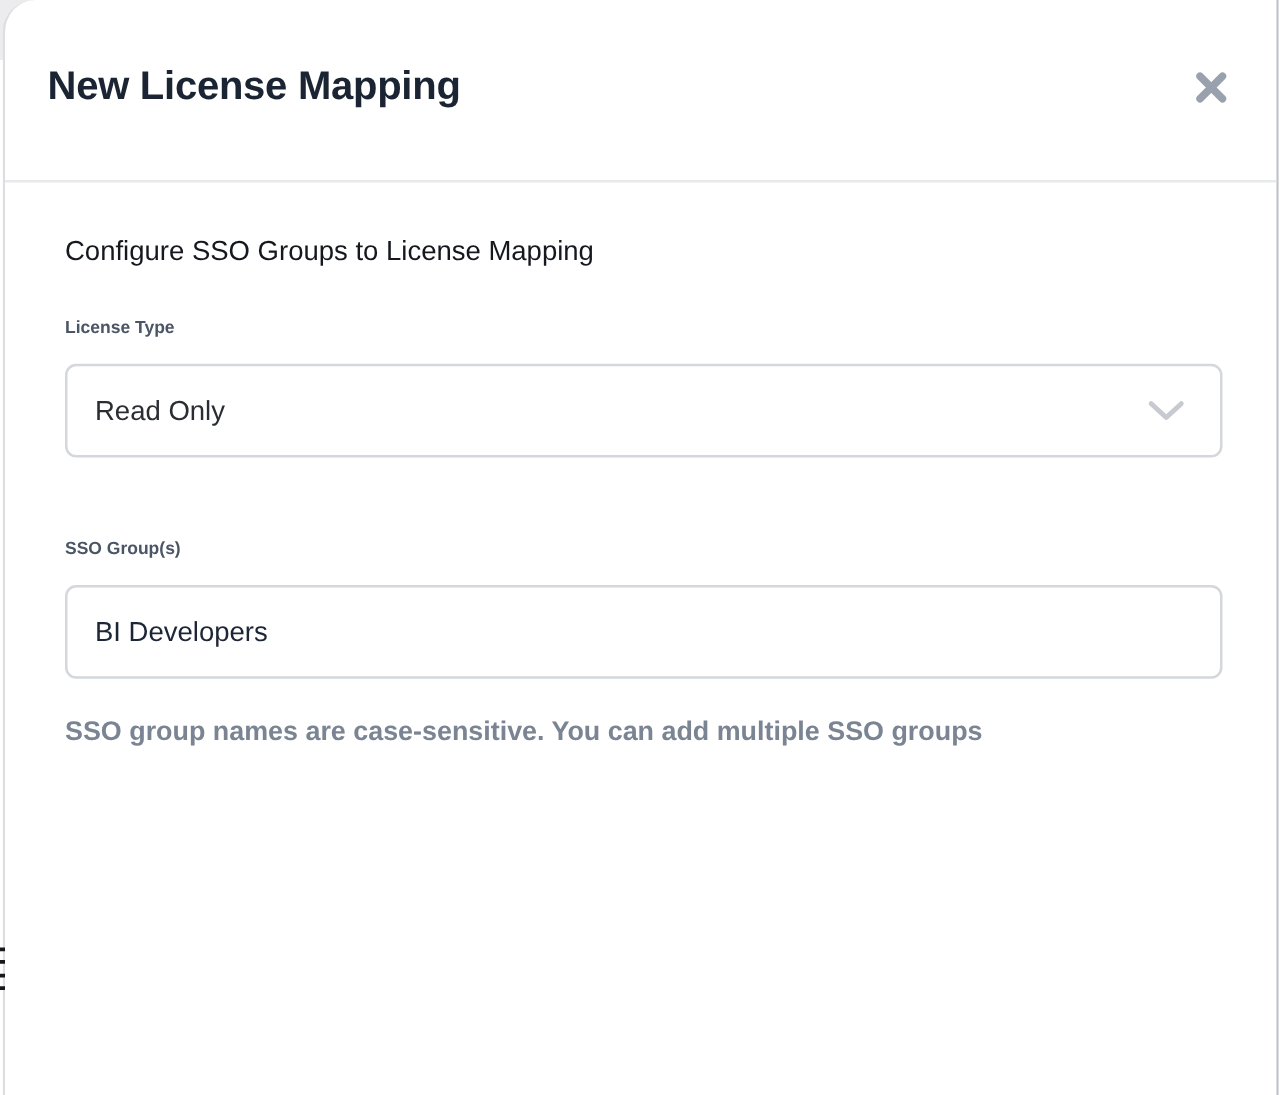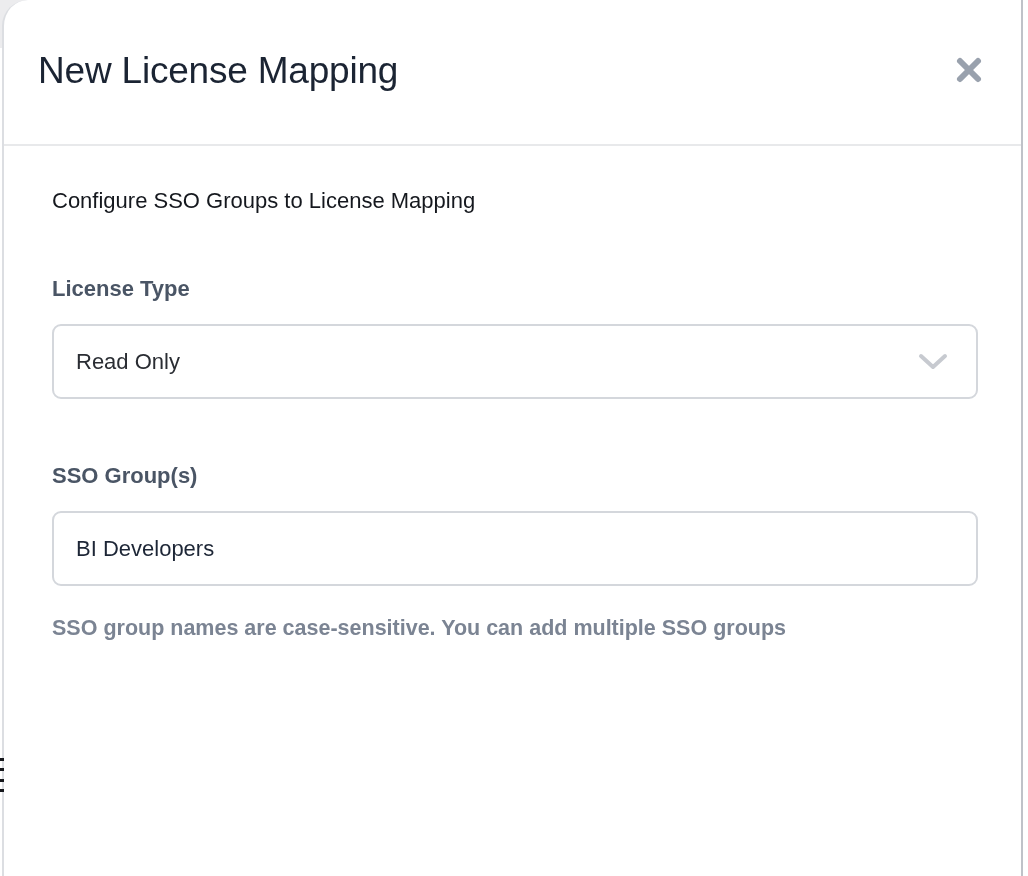--- a/index.html
+++ b/index.html
@@ -42,45 +42,45 @@
   }
 
   .modal-header {
     position: relative;
     height: 146px;
     border-bottom: 2px solid #e8e9eb;
   }
   .modal-title {
     position: absolute;
     left: 34px; top: 50px;
-    font-size: 37px;
-    font-weight: 400;
+    font-size: 32px;
+    font-weight: 700;
     color: #1b2433;
     letter-spacing: -0.2px;
   }
   .close-btn {
     position: absolute;
     right: 36px; top: 54px;
     width: 32px; height: 32px;
     background: none; border: none; cursor: pointer;
     display: flex; align-items: center; justify-content: center;
   }
 
   .modal-body {
     padding: 42px 48px 0 48px;
   }
 
   .config-heading {
     font-size: 22px;
     color: #15181e;
-    margin-bottom: 62px;
+    margin-bottom: 39px;
   }
 
   .field-label {
-    font-size: 22px;
+    font-size: 14px;
     font-weight: 700;
     color: #4a5565;
     margin-bottom: 22px;
   }
 
   .select-box {
     position: relative;
     width: 926px; height: 75px;
     background: #ffffff;
     border: 2px solid #d4d7dc;

